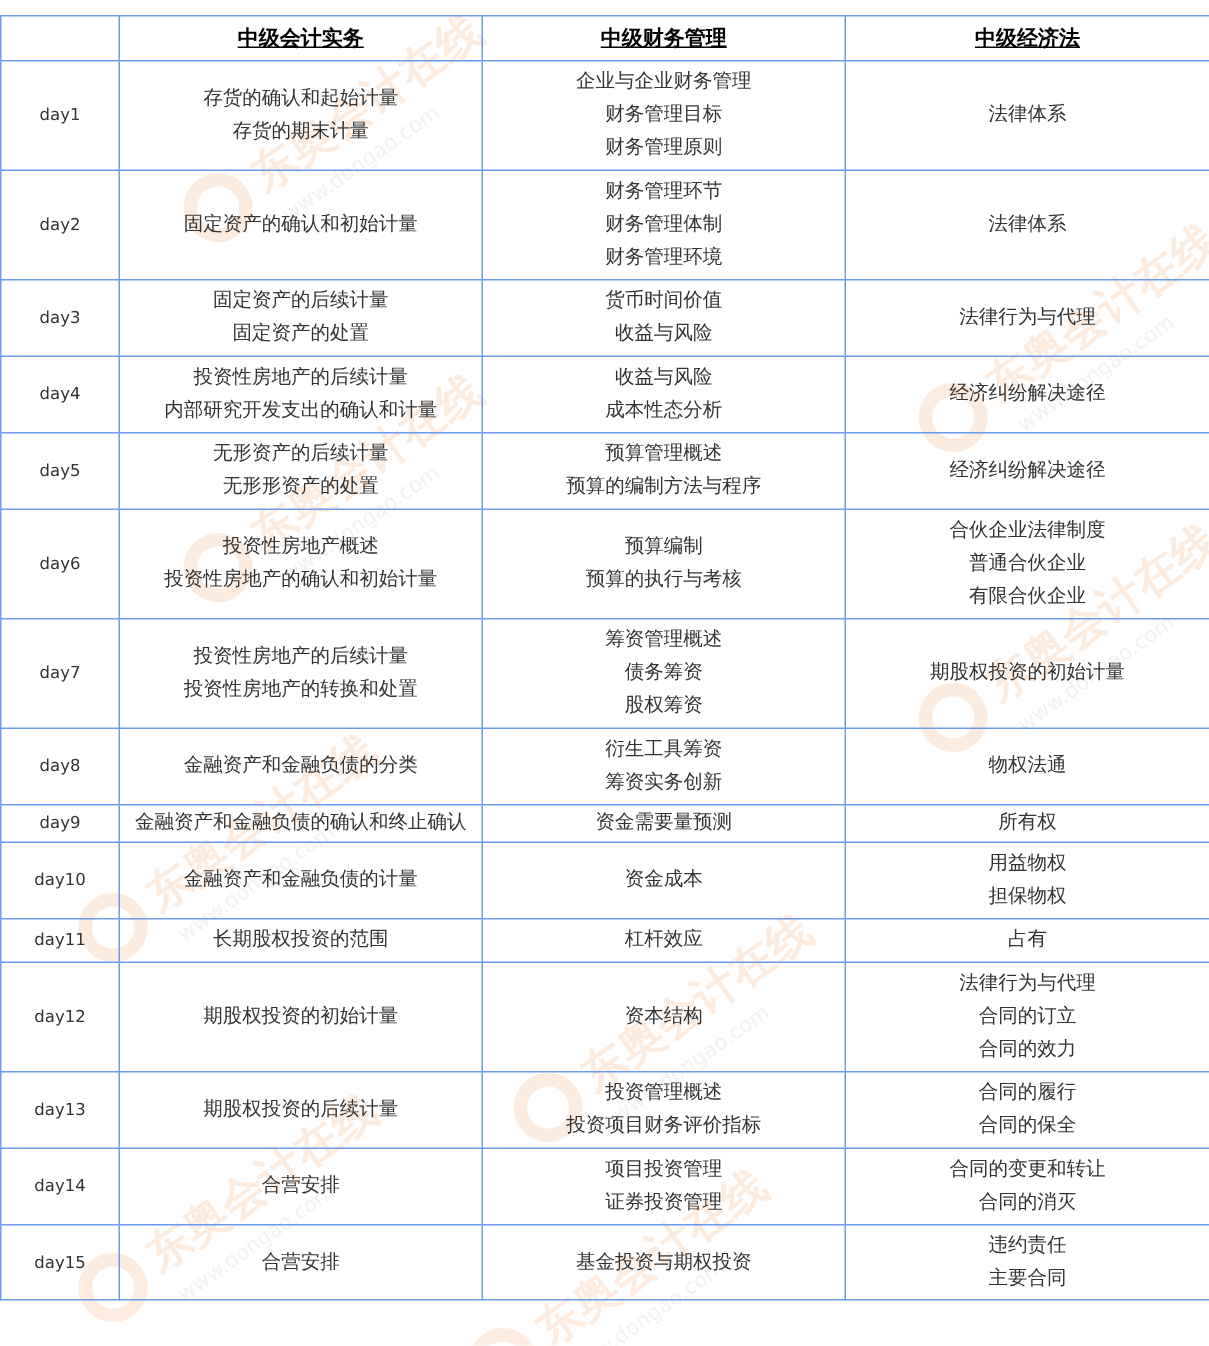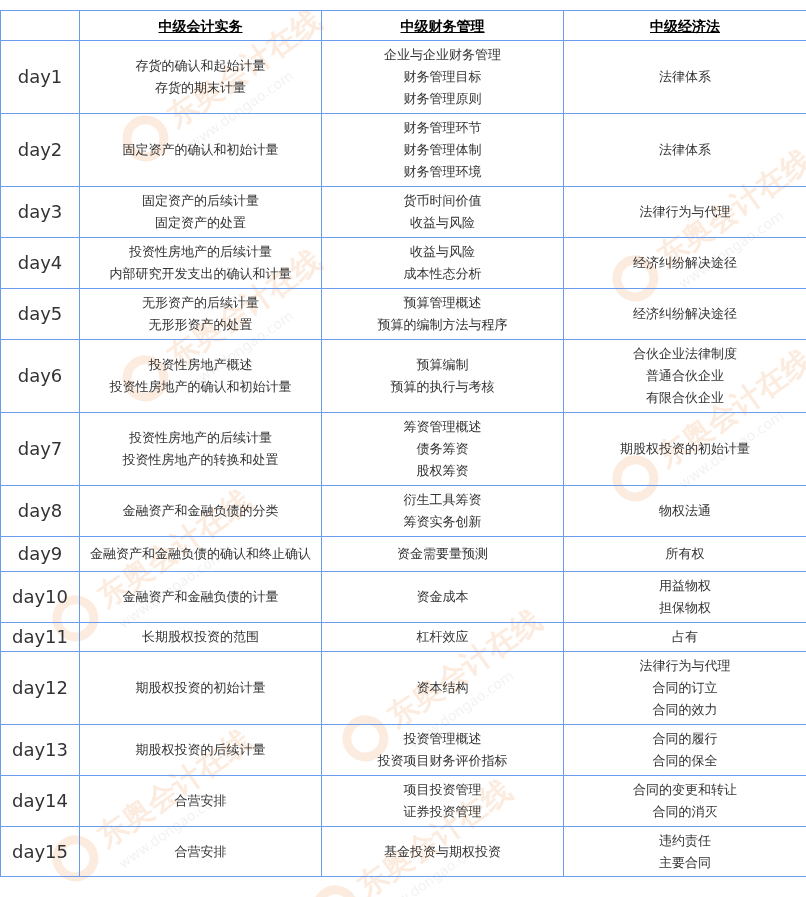--- a/index.html
+++ b/index.html
@@ -9,21 +9,21 @@
         font-family: "DejaVu Sans", sans-serif; color: #f08c3c; white-space: nowrap; }
   .wm .logo { display: inline-block; width: 46px; height: 46px; border-radius: 50%;
               border: 9px solid #f08c3c; box-sizing: border-box; vertical-align: middle; margin-right: 8px; }
   .wm .t1 { font-size: 30px; font-weight: bold; vertical-align: middle; }
   .wm .t2 { display: block; font-size: 14px; margin-left: 56px; color: #b0b0b0; }
   table { position: absolute; left: 0; top: 10px; border-collapse: collapse; table-layout: fixed;
           width: 806px; background: transparent; }
   td, th { border: 1px solid #6b9bec; text-align: center; vertical-align: middle;
            font-size: 13px; line-height: 22px; padding: 0; font-weight: normal; }
   th { font-weight: bold; font-size: 14px; height: 29px; color: #000000; text-decoration: underline; }
-  td.day { font-size: 18px; color: #333; }
+  td.day { font-size: 11px; color: #333; }
   .line { display: block; }
 </style>
 </head>
 <body>
 
 <div class="wm" style="left:110px;top:60px;">
   <span class="logo"></span><span class="t1">东奥会计在线</span>
   <span class="t2">www.dongao.com</span>
 </div>
 <div class="wm" style="left:600px;top:200px;">
@@ -179,21 +179,21 @@
           <span class="line">金融资产和金融负债的分类</span>
         </td>
         <td>
           <span class="line">衍生工具筹资</span>
           <span class="line">筹资实务创新</span>
         </td>
         <td>
           <span class="line">物权法通</span>
         </td>
       </tr>
-      <tr style="height: 35px; margin-top: 32px;">
+      <tr style="height: 25px; margin-top: 32px;">
         <td class="day">day9</td>
         <td>
           <span class="line">金融资产和金融负债的确认和终止确认</span>
         </td>
         <td>
           <span class="line">资金需要量预测</span>
         </td>
         <td>
           <span class="line">所有权</span>
         </td>

